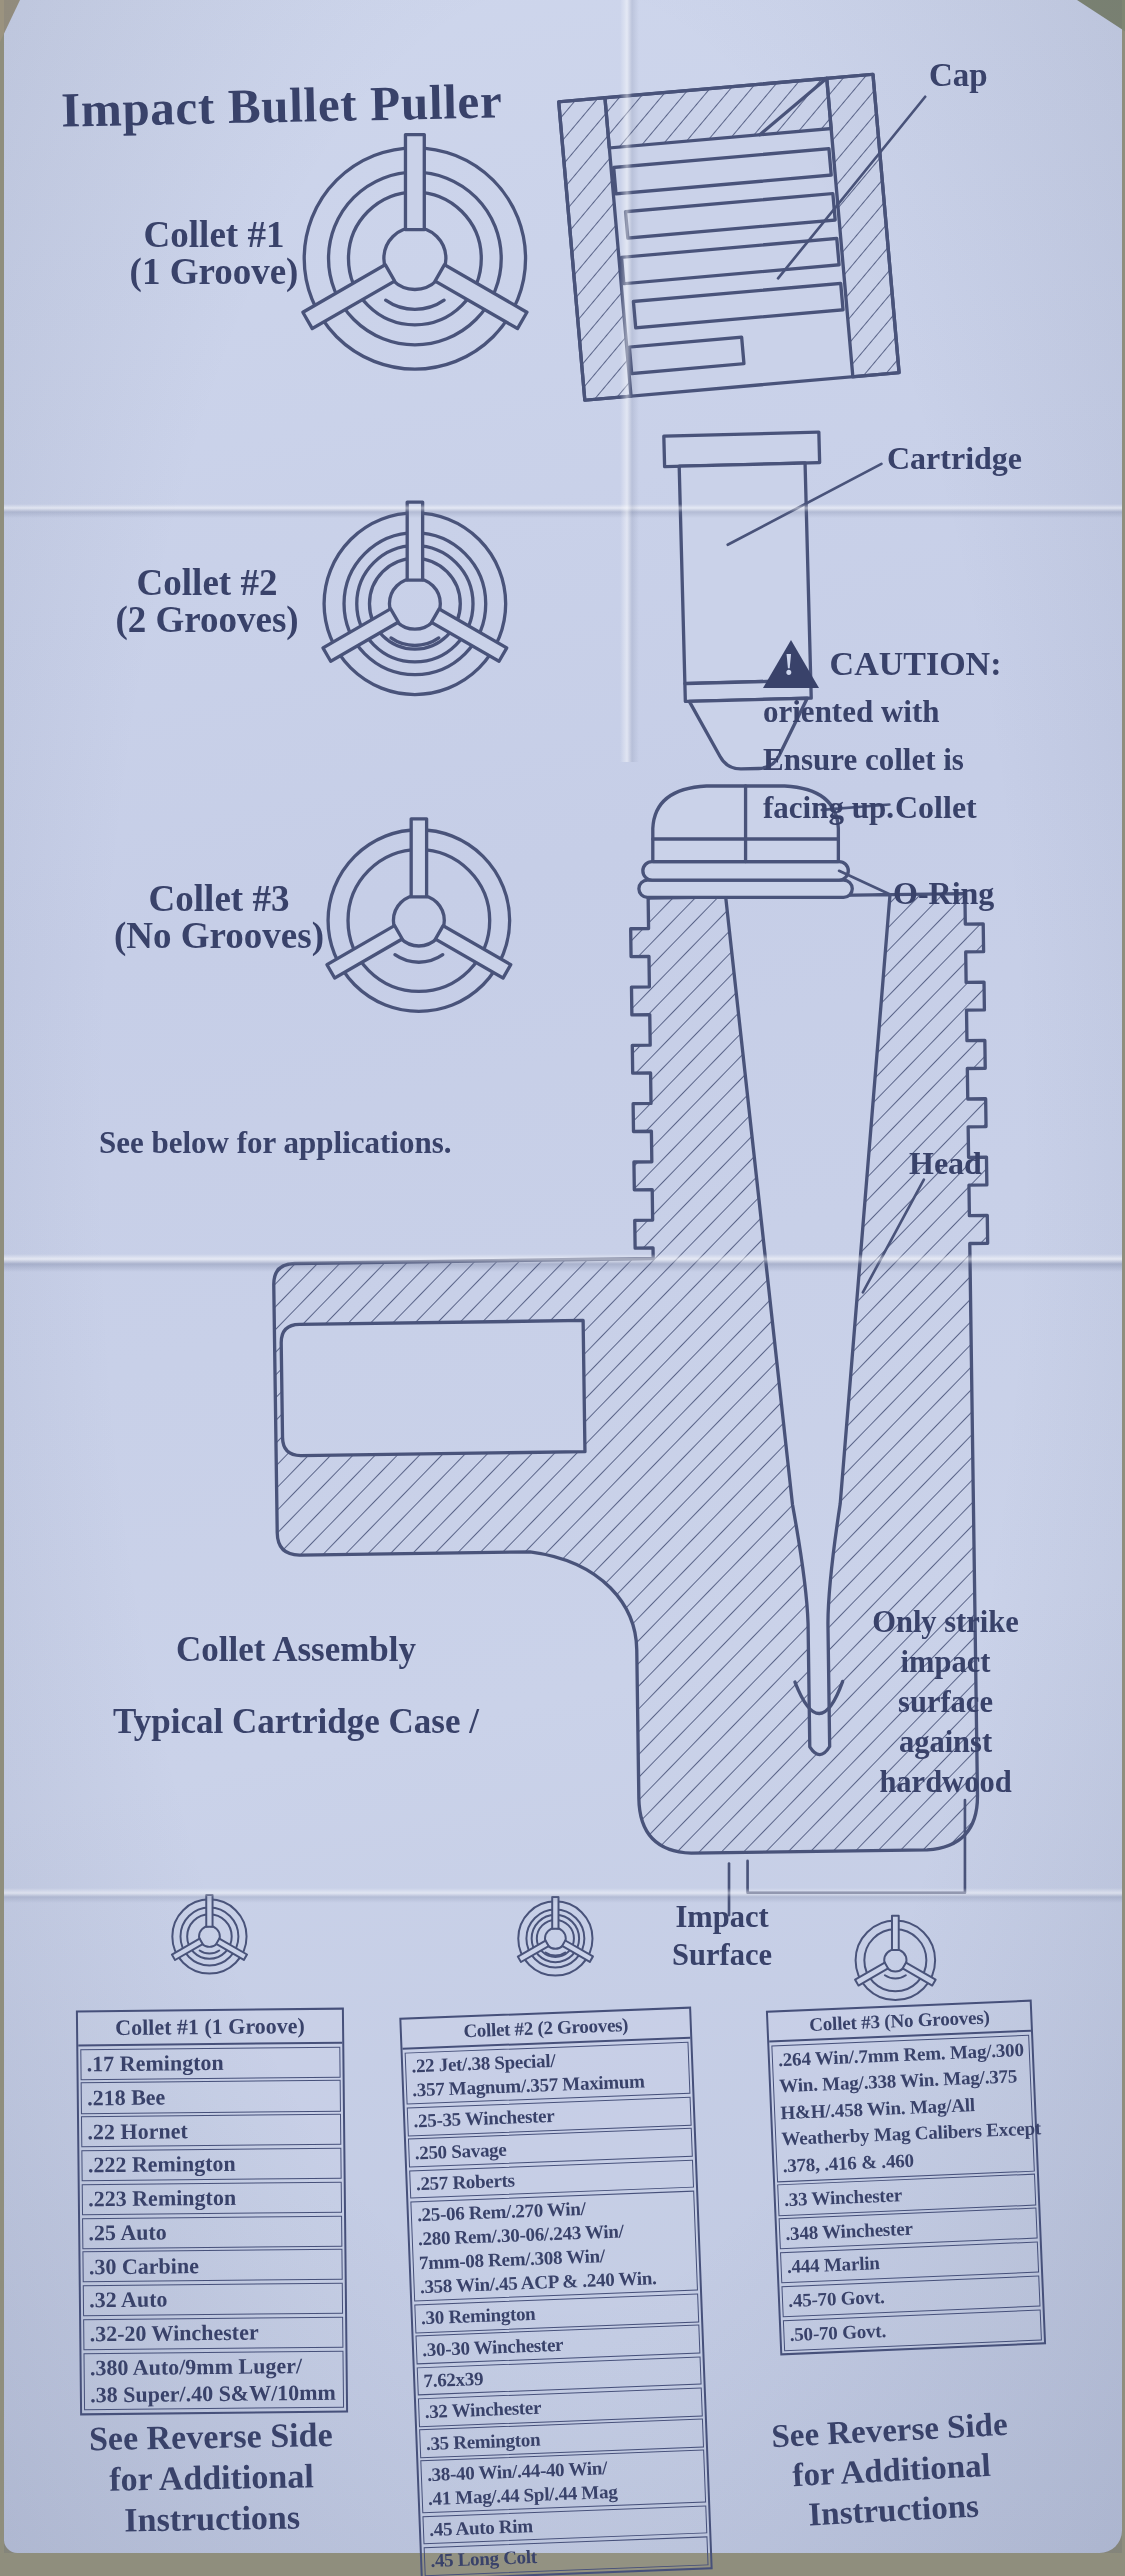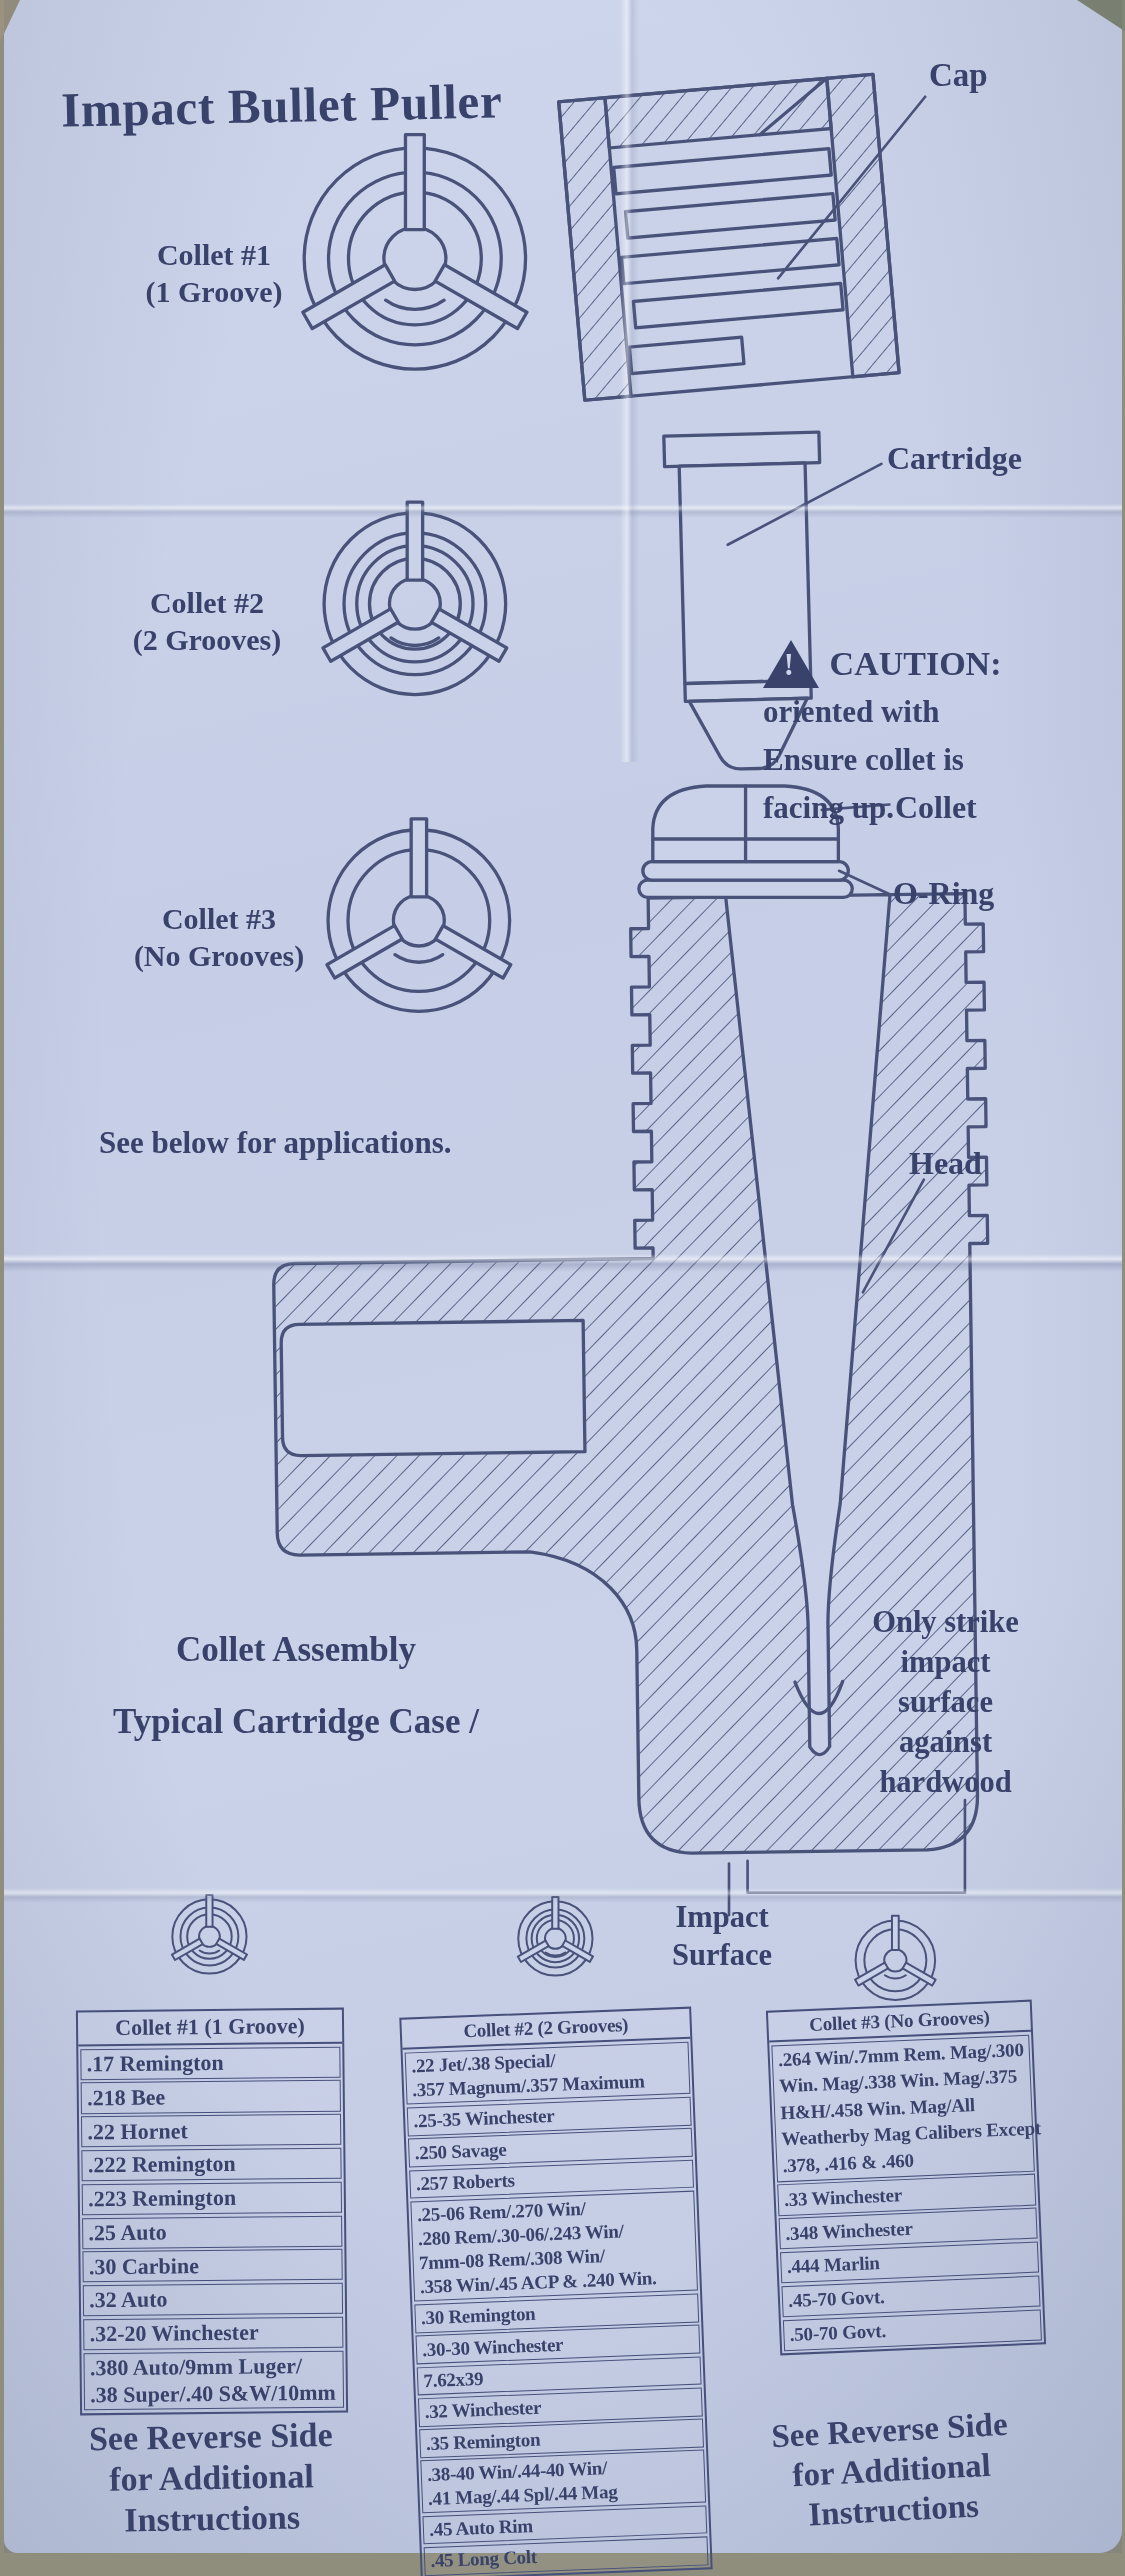--- a/index.html
+++ b/index.html
@@ -29,21 +29,21 @@
   .corner{position:absolute;pointer-events:none;}
   #corner-tl{left:0;top:0;width:20px;height:42px;background:#9b937f;clip-path:polygon(0 0,100% 0,0 100%);}
   #corner-tr{right:0;top:0;width:49px;height:32px;background:#7f8672;clip-path:polygon(100% 0,0 0,100% 100%);}
   svg#linework{position:absolute;left:0;top:0;width:1126px;height:2576px;}
   .pf{fill:#cad2e9;}
 
   .lbl{position:absolute;color:#39426a;font-weight:700;white-space:nowrap;}
   .ctr{text-align:center;white-space:normal;}
 
   #title{left:61px;top:77px;font-size:49px;letter-spacing:0.7px;transform:rotate(-1.2deg);}
-  .legend{width:258px;font-size:30px;line-height:37px;margin-top:20px;}
+  .legend{width:258px;font-size:37px;line-height:37px;}
   #legend-1{left:85px;top:216px;}
   #legend-2{left:78px;top:564px;}
   #legend-3{left:90px;top:880px;}
   #see-below{left:99px;top:1125px;font-size:31px;text-align:center;}
 
   #cap-label{left:929px;top:57px;font-size:33px;}
   #cartridge-label{left:887px;top:440px;font-size:32px;}
   #collet-label{left:895px;top:789px;font-size:32px;}
   #oring-label{left:893px;top:875px;font-size:32px;}
   #head-label{left:909px;top:1145px;font-size:32px;}

